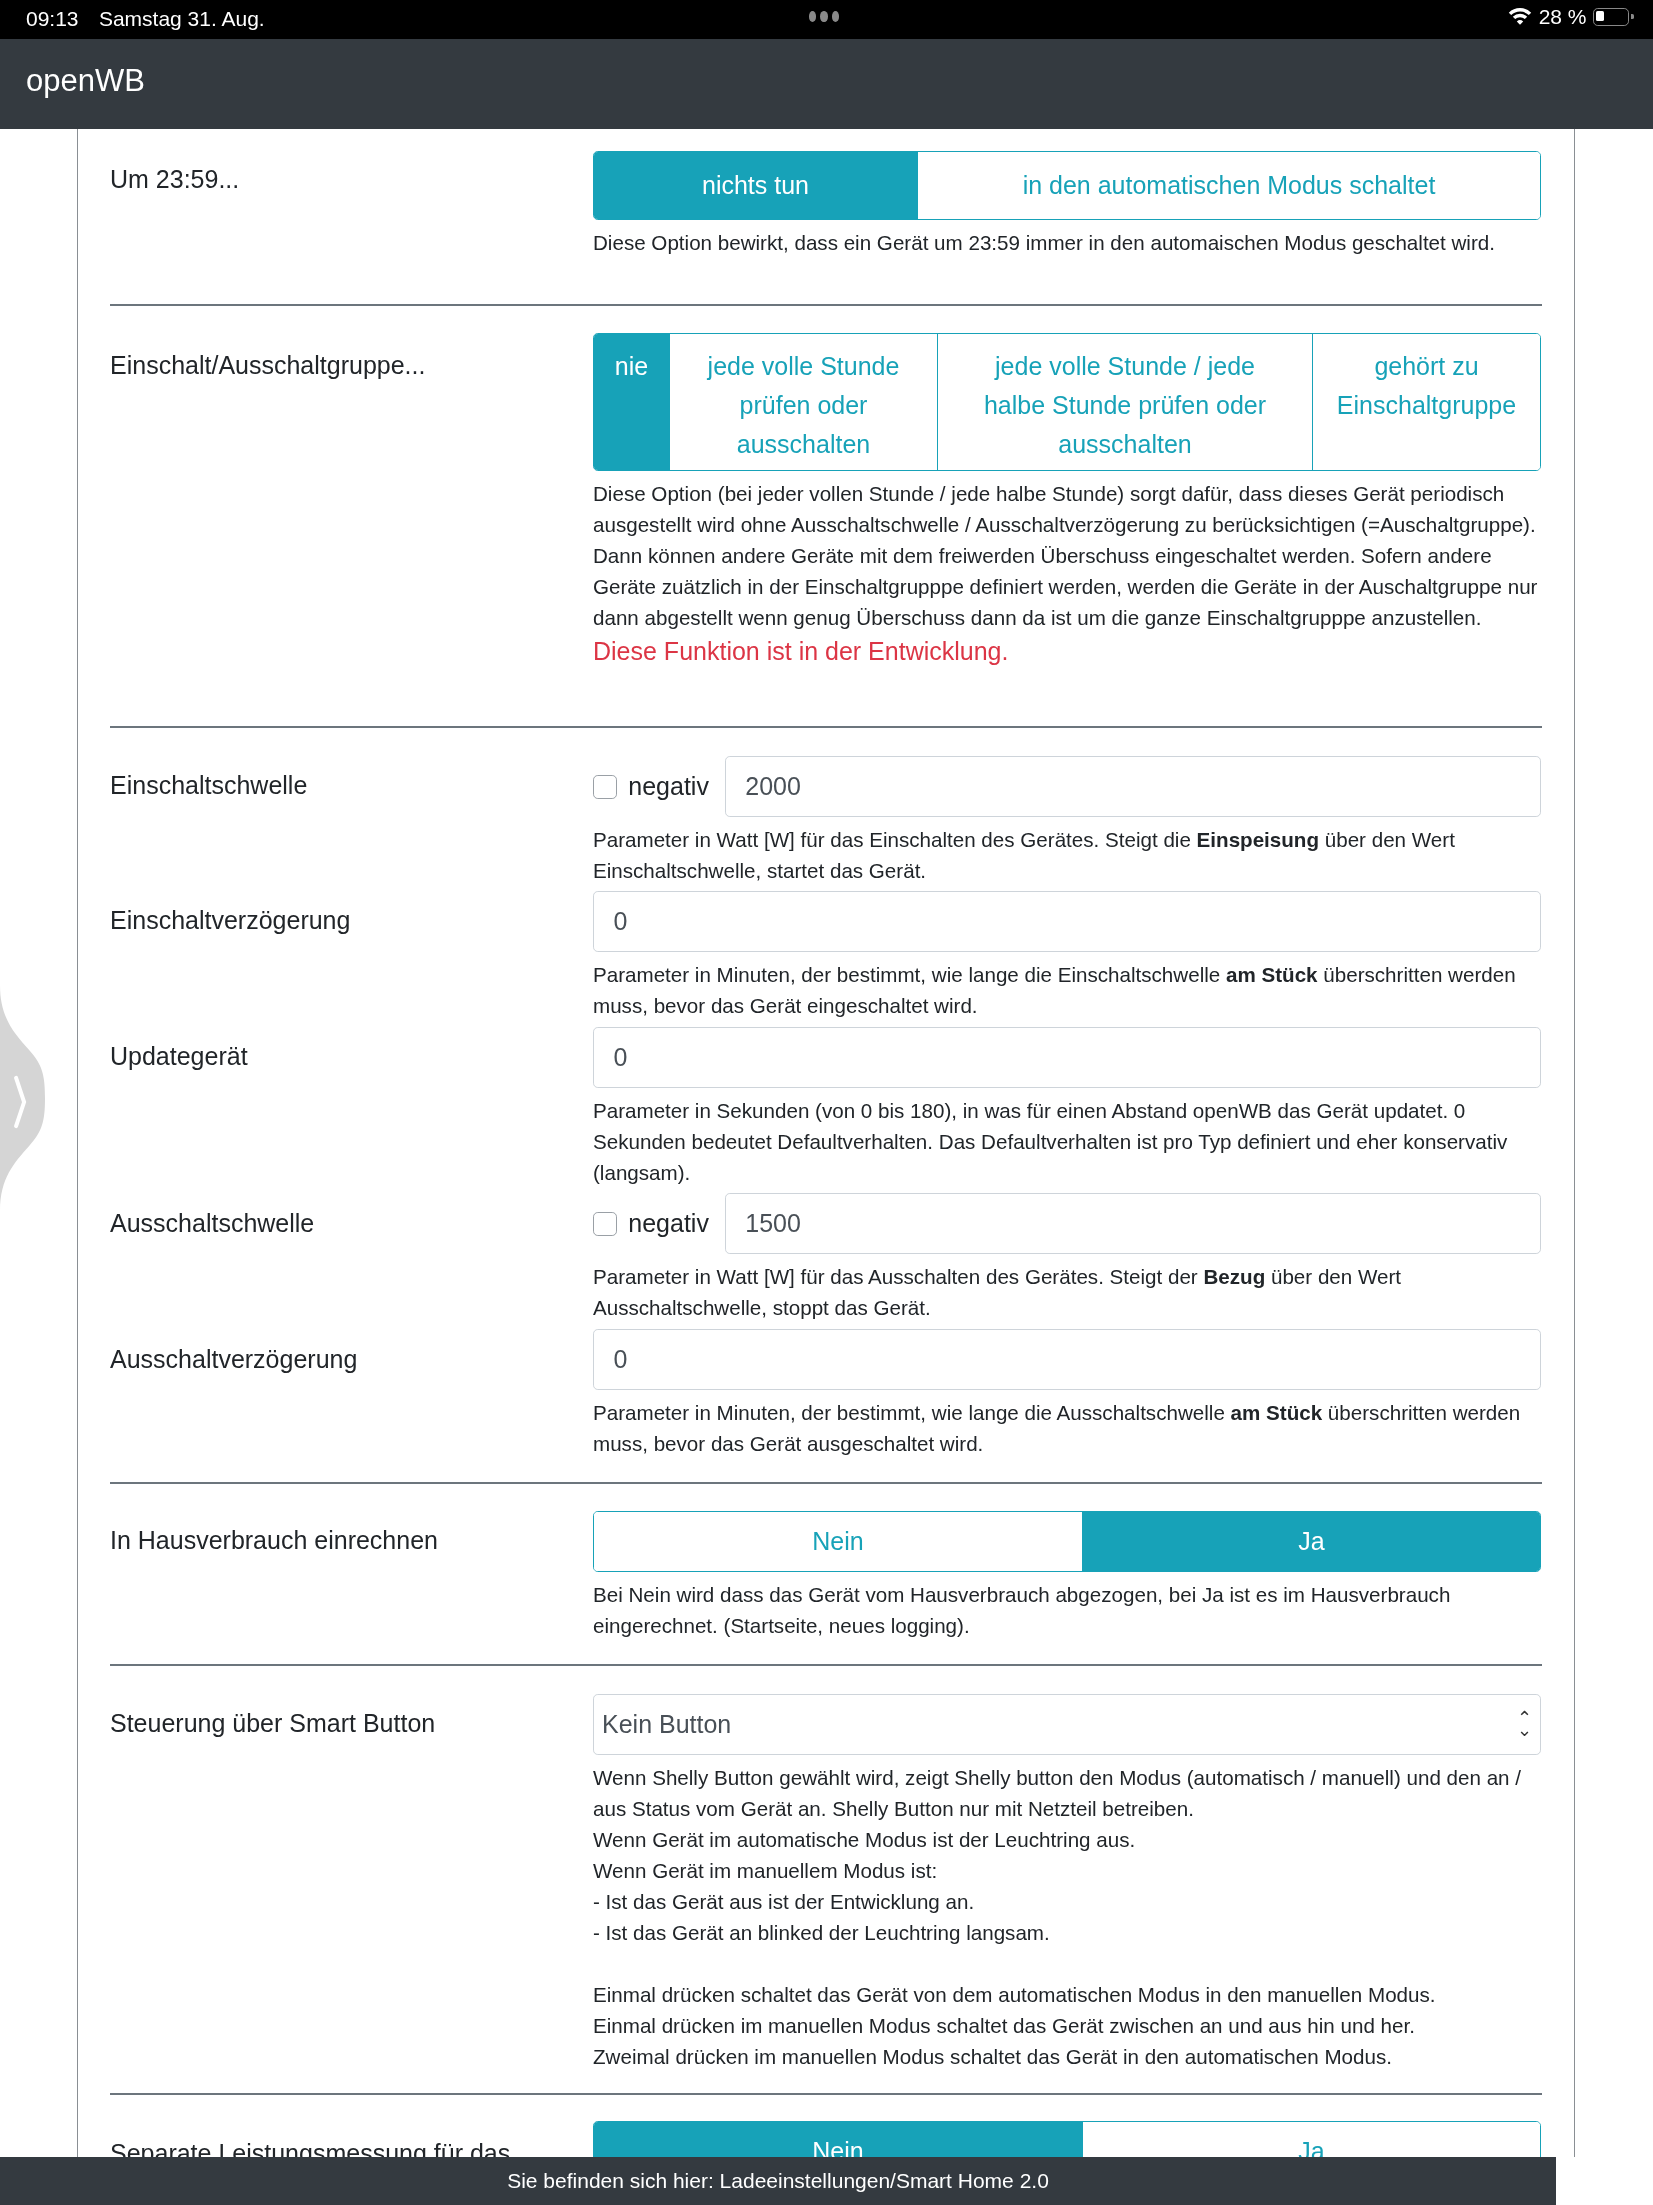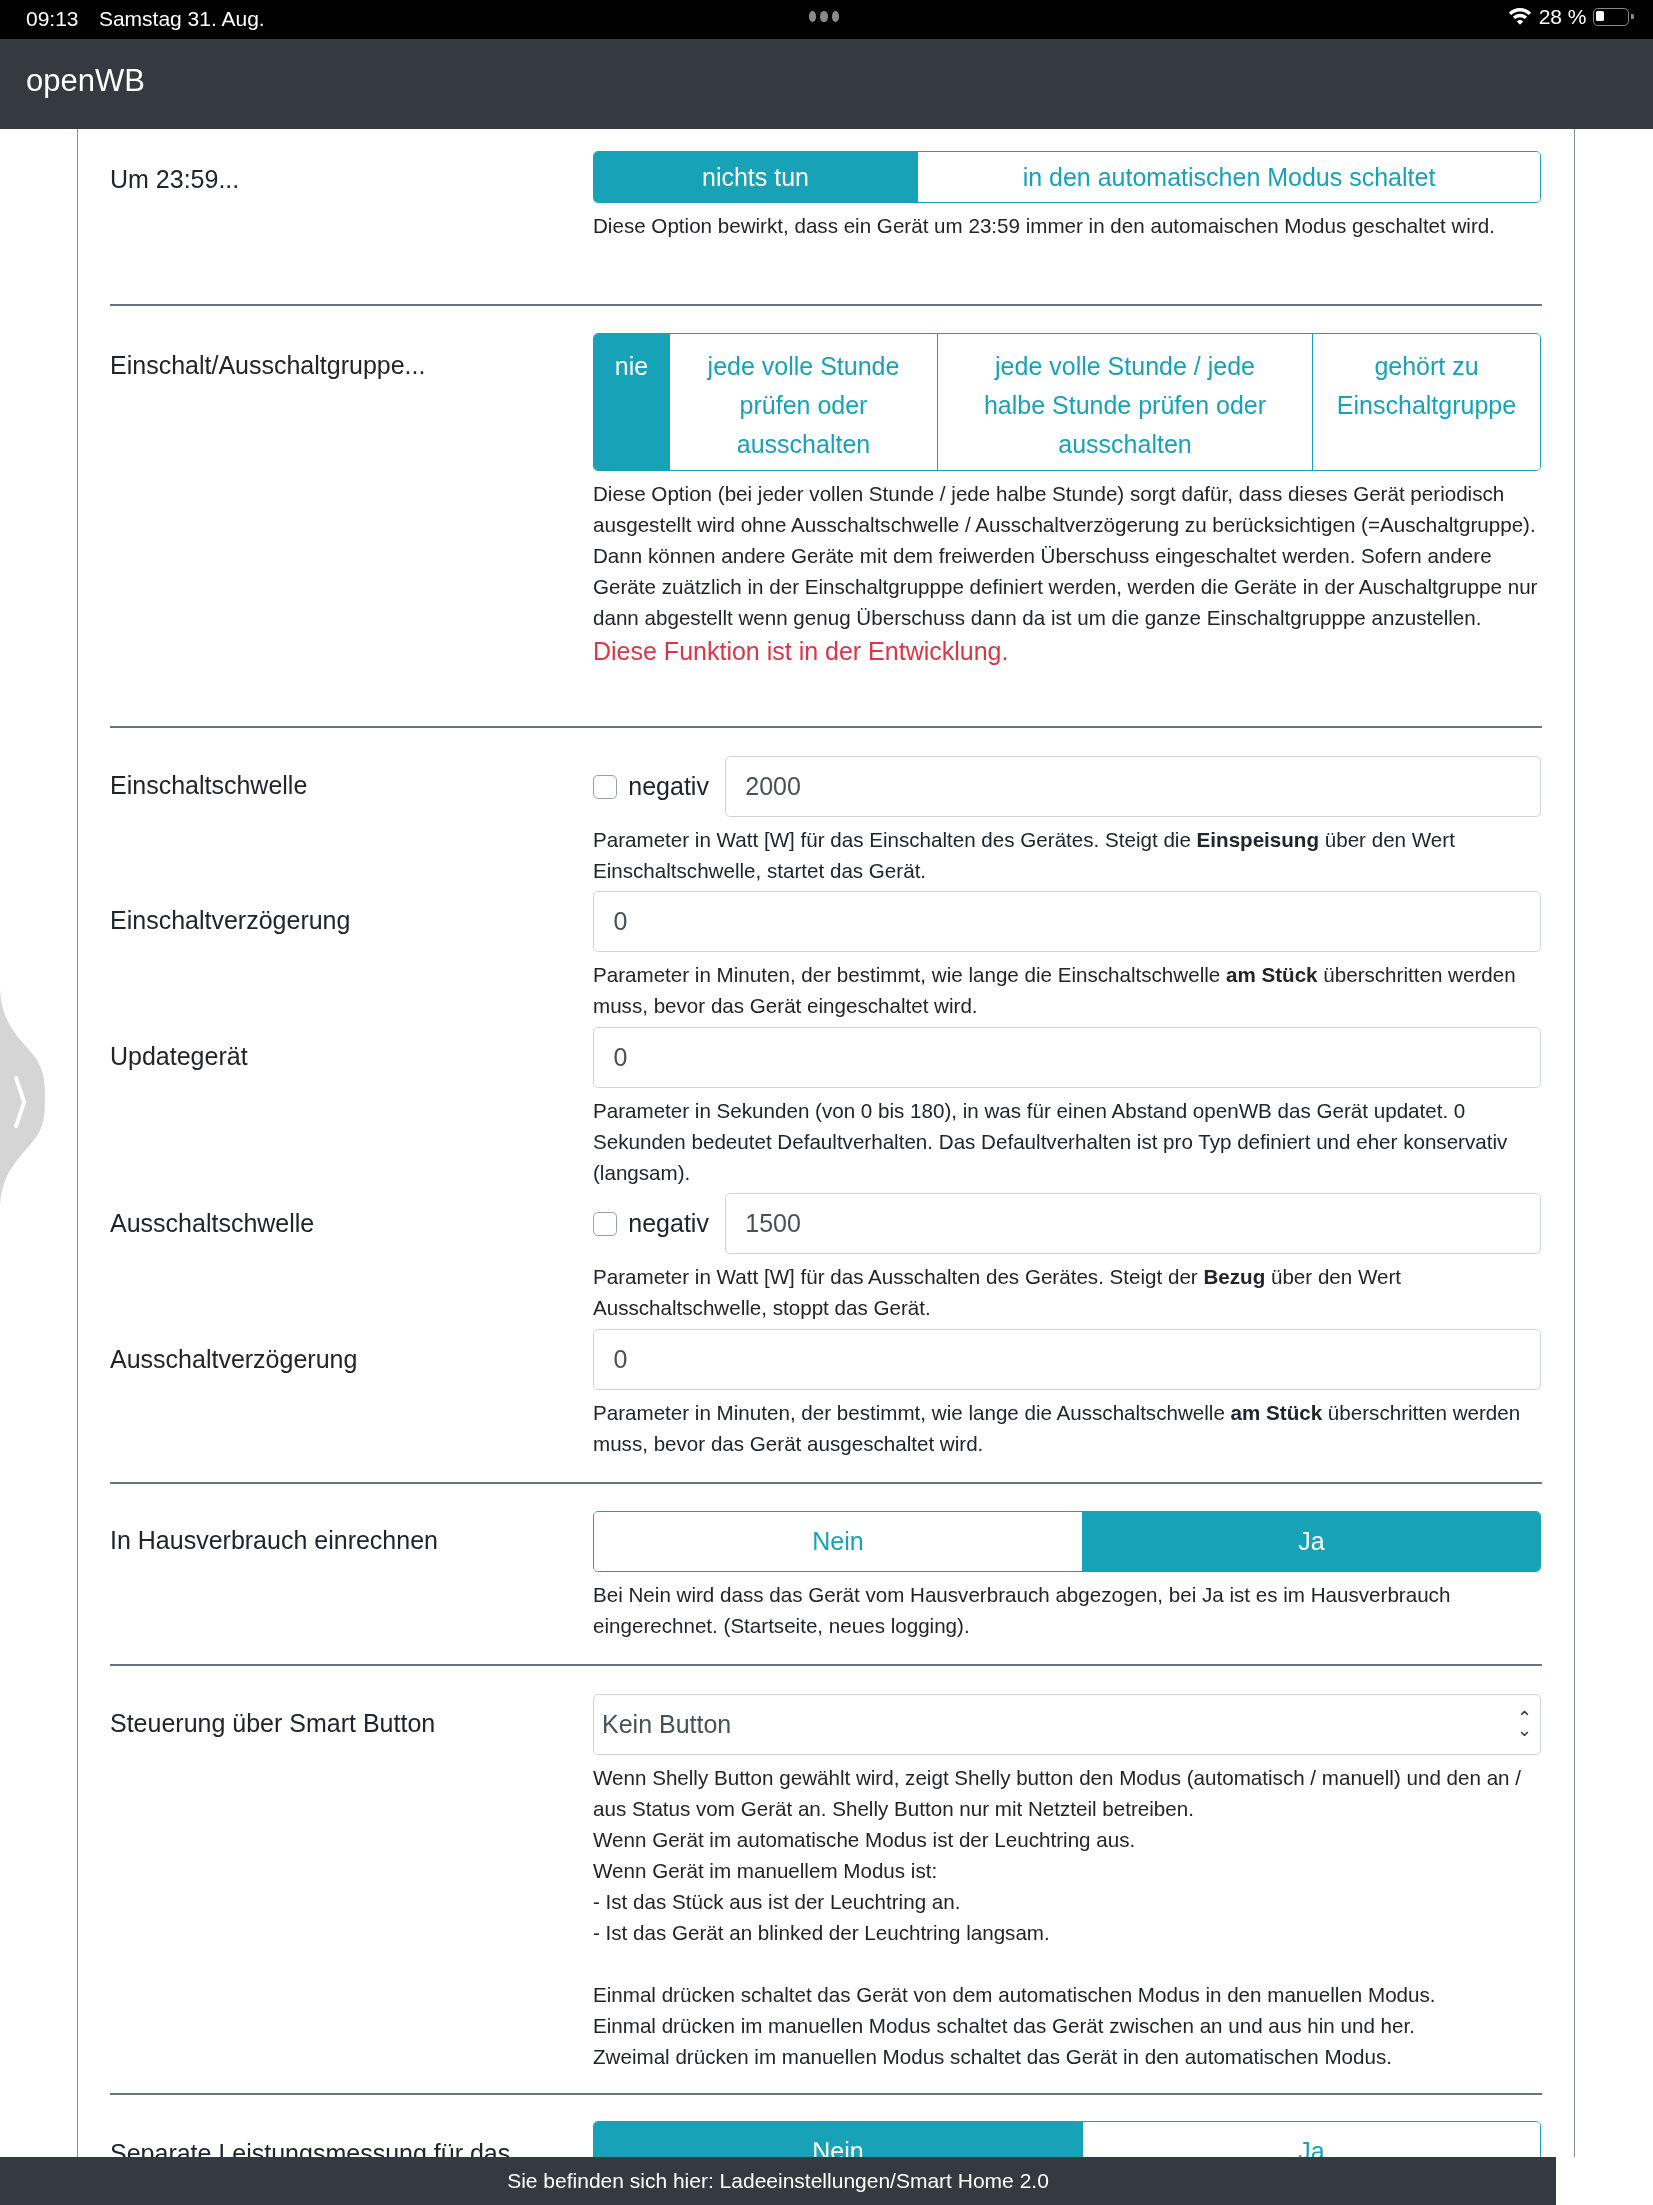--- a/index.html
+++ b/index.html
@@ -65,21 +65,21 @@
 
 <svg class="sidehandle" viewBox="0 0 56 280" width="45" height="226">
   <path d="M0 0 C0 40 18 60 36 80 C52 98 56 110 56 140 C56 170 52 182 36 200 C18 220 0 240 0 280 Z" fill="#d5d5d5"></path>
   <path d="M20 115 L30 145 L20 175" stroke="#fff" stroke-width="5" fill="none" stroke-linecap="round"></path>
 </svg>
 
 <div class="card"></div>
 
 <div class="label" style="top:165px;">Um 23:59...</div>
 <div class="ctrl" style="top:151px;">
-  <div class="btngroup" style="height:52px;">
+  <div class="btngroup" style="height:69px;">
     <div class="btn active" style="width:323px;">nichts tun</div>
     <div class="btn" style="flex:1;">in den automatischen Modus schaltet</div>
   </div>
   <div class="desc" style="margin-top:6.5px;">Diese Option bewirkt, dass ein Gerät um 23:59 immer in den automaischen Modus geschaltet wird.</div>
 </div>
 <div class="hr" style="top:304px;"></div>
 
 <div class="label" style="top:351px;">Einschalt/Ausschaltgruppe...</div>
 <div class="ctrl" style="top:333px;">
   <div class="btngroup" style="height:138px;">
@@ -145,21 +145,21 @@
 <div class="label" style="top:1709px;">Steuerung über Smart Button</div>
 <div class="ctrl" style="top:1694px;">
   <div class="select">
     <span>Kein Button</span>
     <span class="arrows">⌃<br>⌄</span>
   </div>
   <div class="desc" style="margin-top:6.5px;">
     <div>Wenn Shelly Button gewählt wird, zeigt Shelly button den Modus (automatisch / manuell) und den an / aus Status vom Gerät an. Shelly Button nur mit Netzteil betreiben.</div>
     <div>Wenn Gerät im automatische Modus ist der Leuchtring aus.</div>
     <div>Wenn Gerät im manuellem Modus ist:</div>
-    <div>- Ist das Stück aus ist der Leuchtring an.</div>
+    <div>- Ist das Gerät aus ist der Entwicklung an.</div>
     <div>- Ist das Gerät an blinked der Leuchtring langsam.</div>
     <div style="height:31px;"></div>
     <div>Einmal drücken schaltet das Gerät von dem automatischen Modus in den manuellen Modus.</div>
     <div>Einmal drücken im manuellen Modus schaltet das Gerät zwischen an und aus hin und her.</div>
     <div>Zweimal drücken im manuellen Modus schaltet das Gerät in den automatischen Modus.</div>
   </div>
 </div>
 <div class="hr" style="top:2093px;"></div>
 
 <div class="label" style="top:2139px;">Separate Leistungsmessung für das</div>

